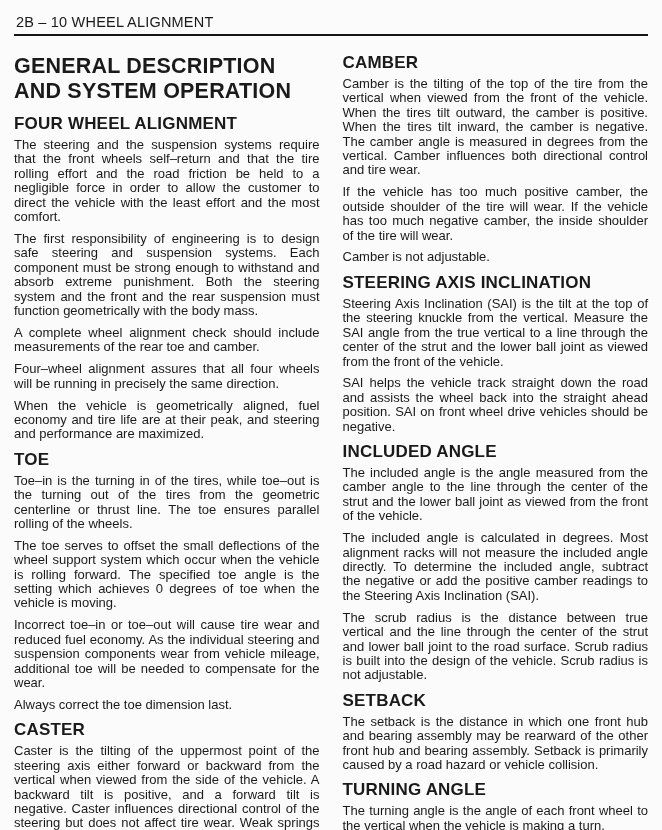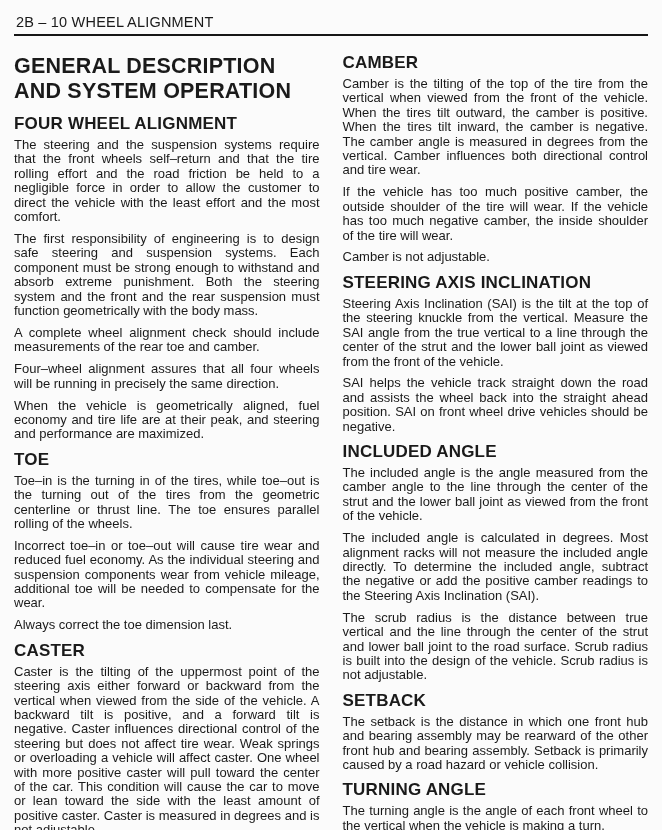--- a/index.html
+++ b/index.html
@@ -81,20 +81,21 @@
         <p class="body-para">The steering and the suspension systems require that the front wheels self–return and that the tire rolling effort and the road friction be held to a negligible force in order to allow the customer to direct the vehicle with the least effort and the most comfort.</p>
         <p class="body-para">The first responsibility of engineering is to design safe steering and suspension systems. Each component must be strong enough to withstand and absorb extreme punishment. Both the steering system and the front and the rear suspension must function geometrically with the body mass.</p>
         <p class="body-para">A complete wheel alignment check should include measurements of the rear toe and camber.</p>
         <p class="body-para">Four–wheel alignment assures that all four wheels will be running in precisely the same direction.</p>
         <p class="body-para">When the vehicle is geometrically aligned, fuel economy and tire life are at their peak, and steering and performance are maximized.</p>
       </div>
 
       <div class="section">
         <div class="section-heading">TOE</div>
         <p class="body-para">Toe–in is the turning in of the tires, while toe–out is the turning out of the tires from the geometric centerline or thrust line. The toe ensures parallel rolling of the wheels.</p>
+        <p class="body-para">The toe serves to offset the small deflections of the wheel support system which occur when the vehicle is rolling forward. The specified toe angle is the setting which achieves 0 degrees of toe when the vehicle is moving.</p>
         <p class="body-para">Incorrect toe–in or toe–out will cause tire wear and reduced fuel economy. As the individual steering and suspension components wear from vehicle mileage, additional toe will be needed to compensate for the wear.</p>
         <p class="body-para">Always correct the toe dimension last.</p>
       </div>
 
       <div class="section">
         <div class="section-heading">CASTER</div>
         <p class="body-para">Caster is the tilting of the uppermost point of the steering axis either forward or backward from the vertical when viewed from the side of the vehicle. A backward tilt is positive, and a forward tilt is negative. Caster influences directional control of the steering but does not affect tire wear. Weak springs or overloading a vehicle will affect caster. One wheel with more positive caster will pull toward the center of the car. This condition will cause the car to move or lean toward the side with the least amount of positive caster. Caster is measured in degrees and is not adjustable.</p>
       </div>
 
     </div>

